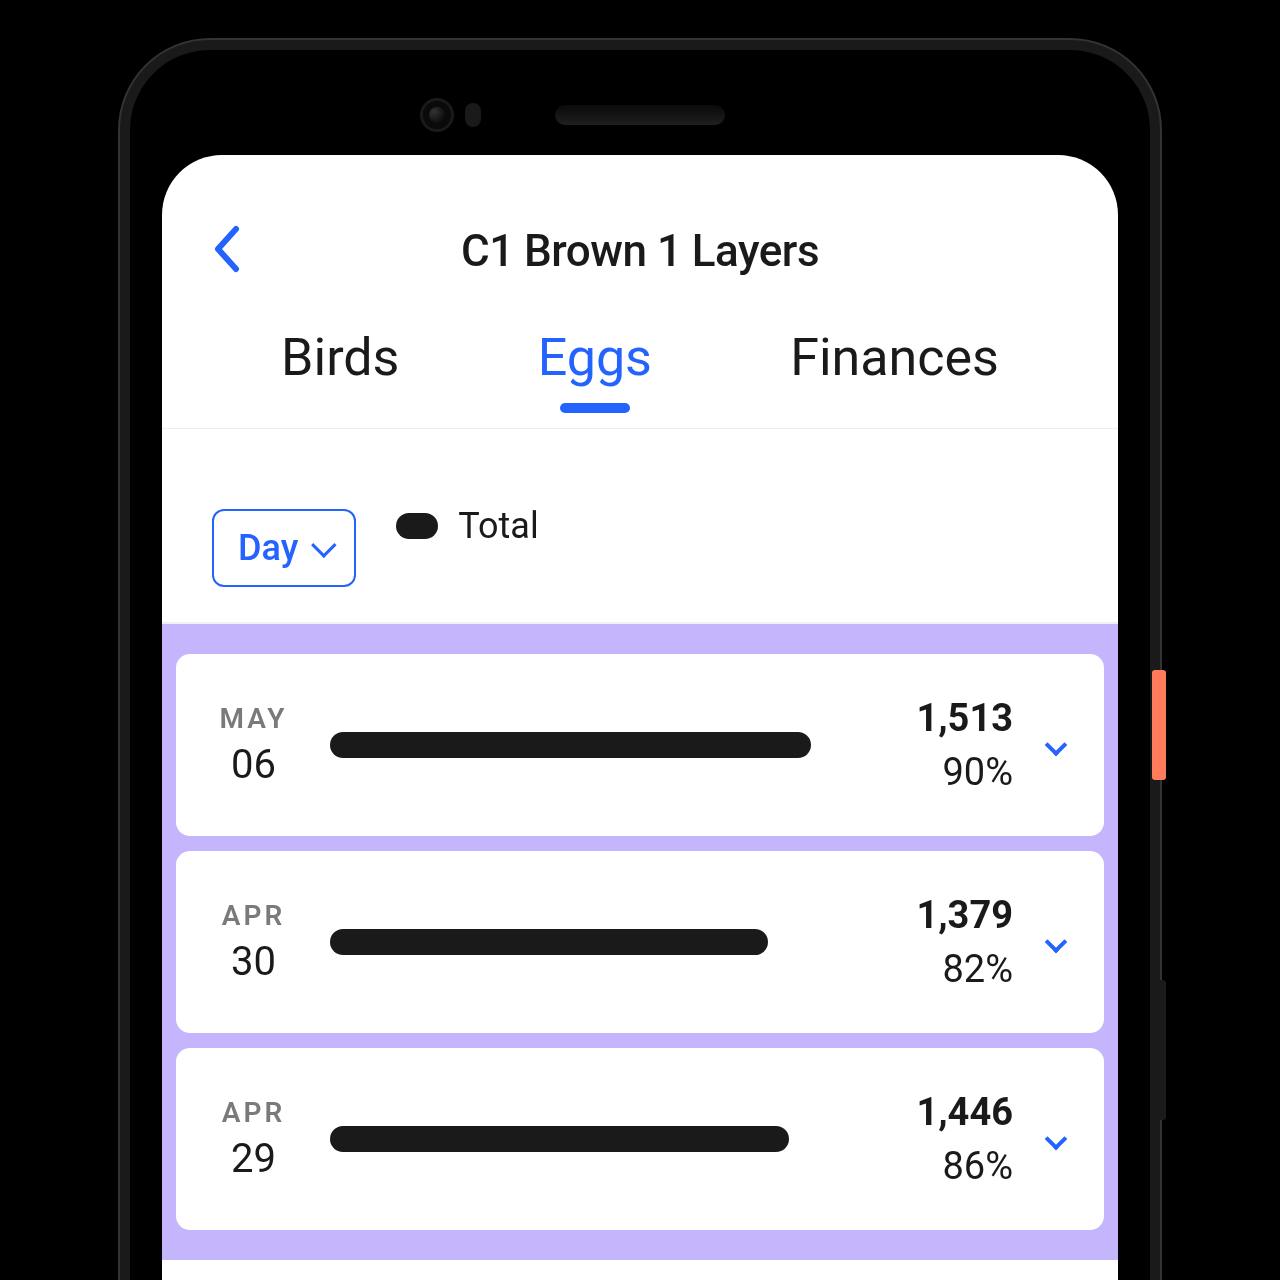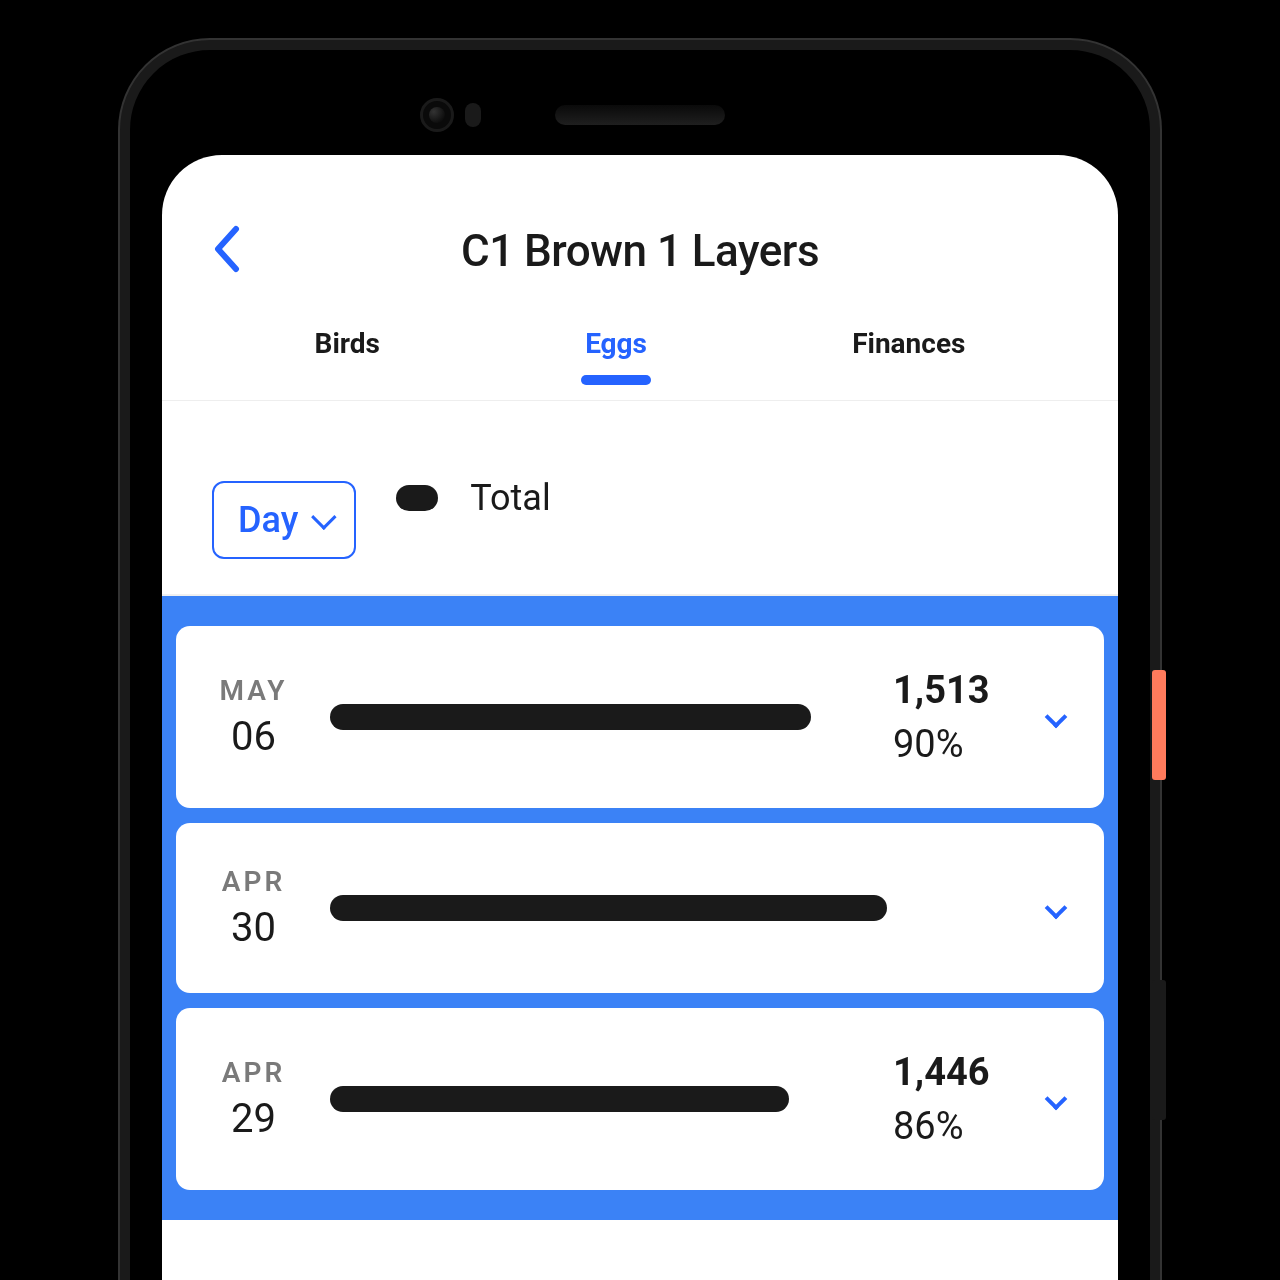--- a/index.html
+++ b/index.html
@@ -123,22 +123,22 @@
     }
 
     
     .tabs {
       display: flex;
       justify-content: space-around;
       padding: 0 50px 30px 50px;
       border-bottom: 1px solid #eee;
     }
     .tab {
-      font-size: 28px;
-      font-weight: 700;
+      font-size: 52px;
+      font-weight: 400;
       color: #1a1a1a;
       padding: 10px 20px;
       cursor: pointer;
       position: relative;
     }
     .tab.active {
       color: #2563ff;
     }
     .tab-indicator {
       position: absolute;
@@ -175,37 +175,37 @@
     .chevron-tiny {
       width: 18px;
       height: 18px;
       border-right: 3px solid #2563ff;
       border-bottom: 3px solid #2563ff;
       transform: rotate(45deg) translateY(-4px);
     }
     .legend {
       display: flex;
       align-items: center;
-      gap: 32px;
+      gap: 20px;
     }
     .legend-dot {
       width: 42px;
       height: 26px;
       background: #1a1a1a;
       border-radius: 14px;
     }
     .legend-text, .rate-text {
       font-size: 36px;
       color: #1a1a1a;
       font-weight: 400;
     }
 
     
     .list-area {
-      background: #3b82f6;
+      background: #c4b5fd;
       padding: 15px 0;
     }
     .row-card {
       background: #fff;
       margin: 15px 14px;
       border-radius: 14px;
       padding: 42px 30px;
       display: flex;
       align-items: center;
       gap: 25px;
@@ -229,20 +229,21 @@
     .bar-col {
       flex: 1;
       padding: 0 4px;
     }
     .bar {
       height: 26px;
       background: #1a1a1a;
       border-radius: 14px;
     }
     .values-col {
+      text-align: right;
       min-width: 120px;
     }
     .value-total {
       font-size: 38px;
       font-weight: 700;
       color: #1a1a1a;
     }
     .value-pct {
       font-size: 38px;
       font-weight: 400;
@@ -323,20 +324,24 @@
       </div>
 
       <div class="row-card">
         <div class="date-col">
           <div class="date-month">APR</div>
           <div class="date-day">30</div>
         </div>
         <div class="bar-col">
           <div class="bar" style="width:82%"></div>
         </div>
+        <div class="values-col">
+          <div class="value-total">1,379</div>
+          <div class="value-pct">82%</div>
+        </div>
         <div class="expand-col">
           <span class="chevron-down"></span>
         </div>
       </div>
 
       <div class="row-card">
         <div class="date-col">
           <div class="date-month">APR</div>
           <div class="date-day">29</div>
         </div>

